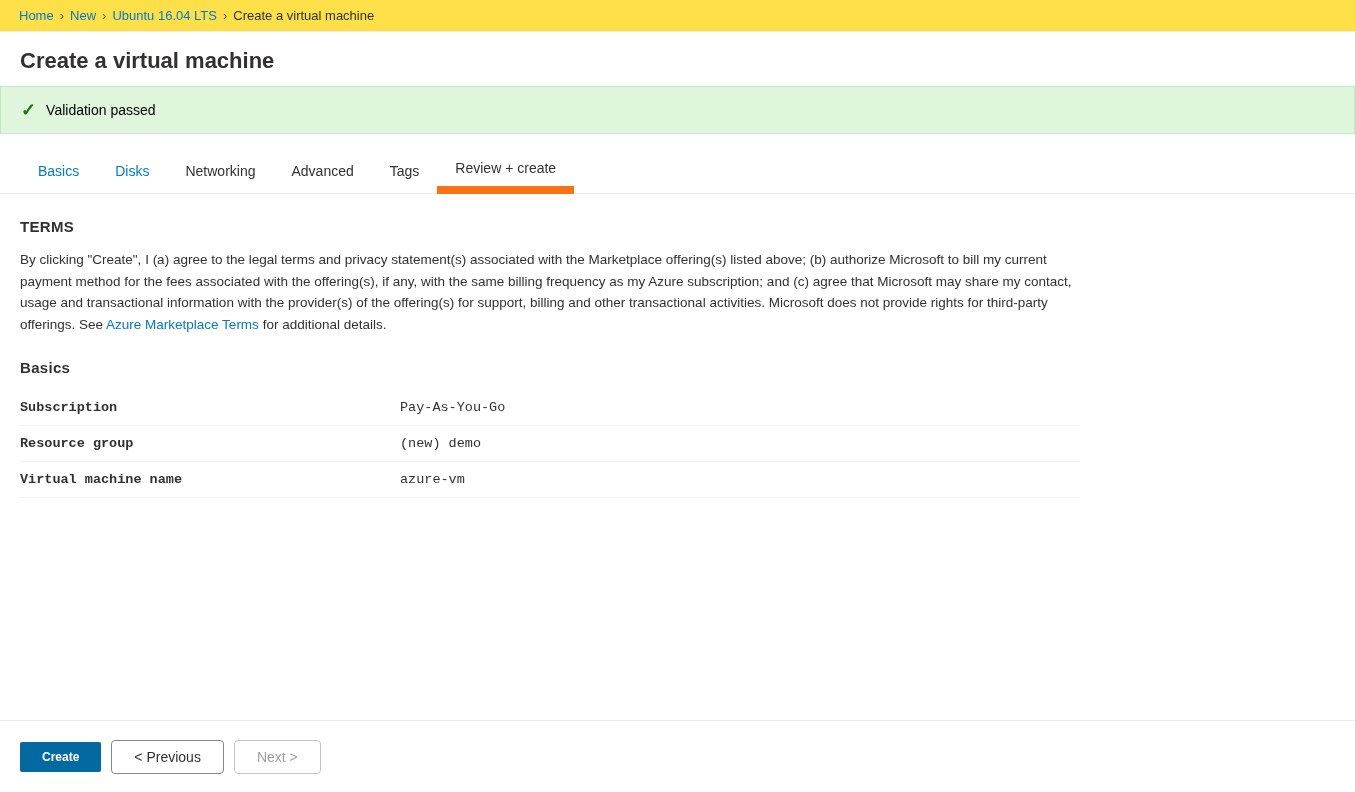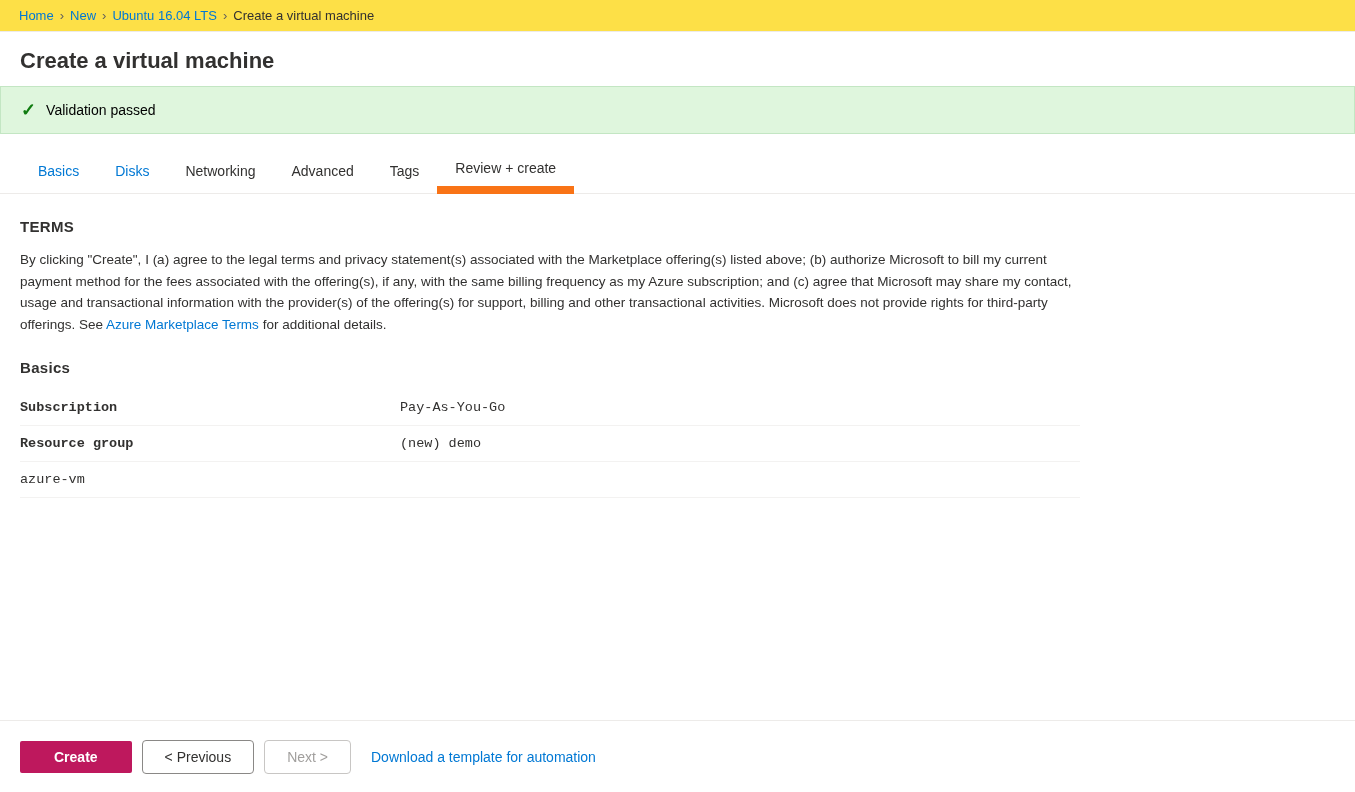--- a/index.html
+++ b/index.html
@@ -153,25 +153,25 @@
       background: #fff;
       border-top: 1px solid #edebe9;
       padding: 14px 20px;
       display: flex;
       align-items: center;
       gap: 10px;
       height: 72px;
     }
 
     .btn-create {
-      background: #be185d;
+      background: #0369a1;
       color: #fff;
       border: none;
-      padding: 8px 34px;
-      font-size: 14px;
+      padding: 8px 22px;
+      font-size: 12px;
       font-weight: 600;
       cursor: pointer;
       border-radius: 2px;
     }
 
     .btn-prev, .btn-next {
       background: #fff;
       color: #323130;
       border: 1px solid #8a8886;
       padding: 8px 22px;
@@ -245,24 +245,24 @@
         <div class="field-label">Subscription</div>
         <div class="field-value">Pay-As-You-Go</div>
       </div>
 
       <div class="field-row">
         <div class="field-label">Resource group</div>
         <div class="field-value">(new) demo</div>
       </div>
 
       <div class="field-row">
+        <div class="field-label">Virtual machine name</div>
         <div class="field-value">azure-vm</div>
       </div>
     </div>
   </div>
 </div>
 
 <div class="footer">
   <button class="btn-create">Create</button>
   <button class="btn-prev">&lt; Previous</button>
   <button class="btn-next" disabled="">Next &gt;</button>
-  <a href="#" class="btn-download">Download a template for automation</a>
 </div>
 
 </body></html>

